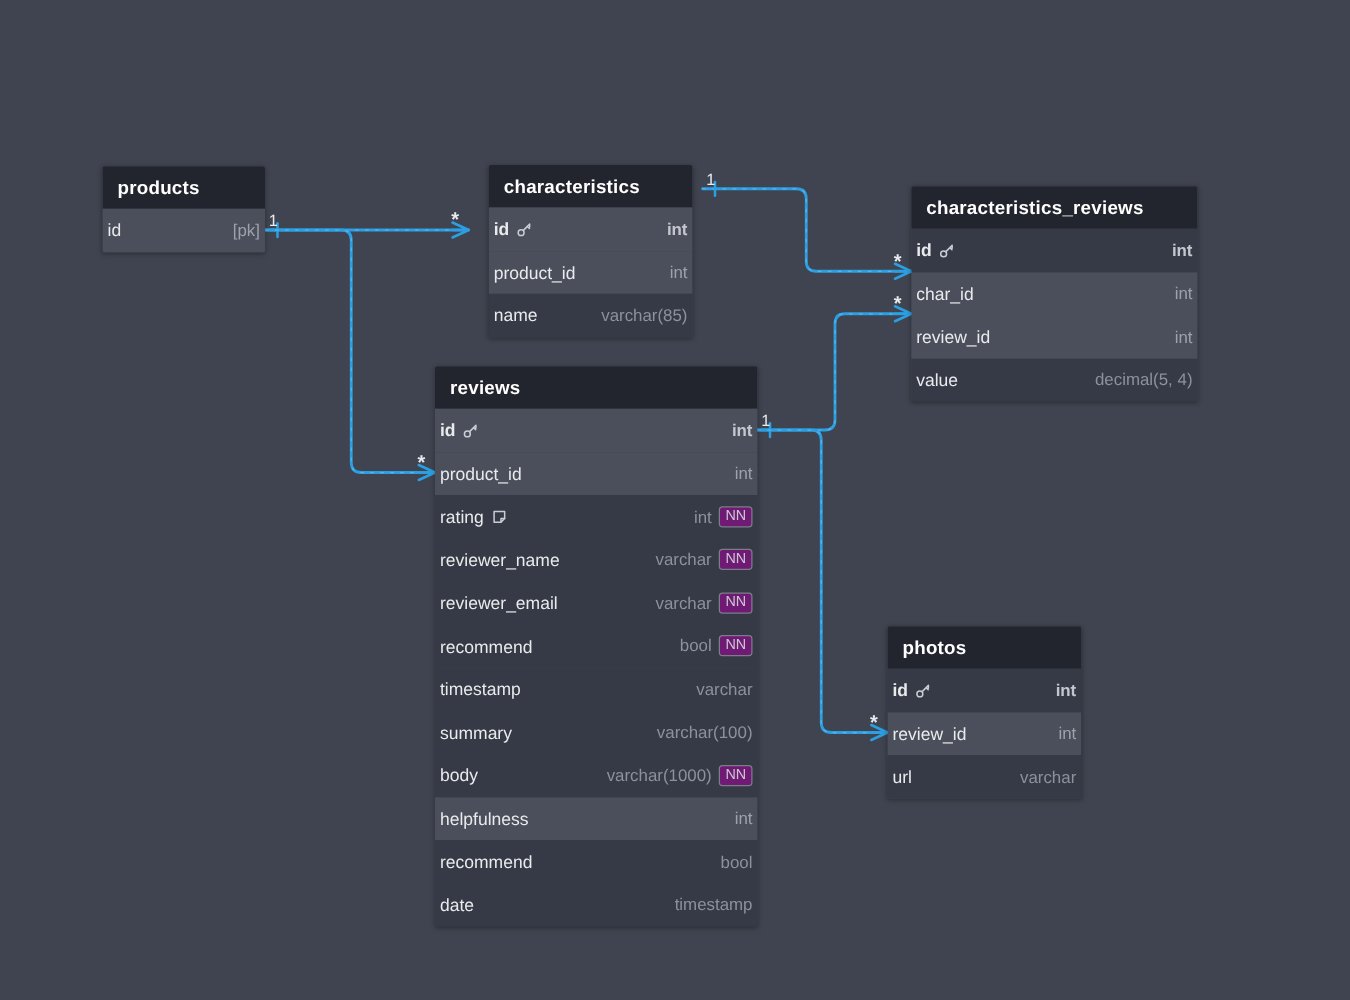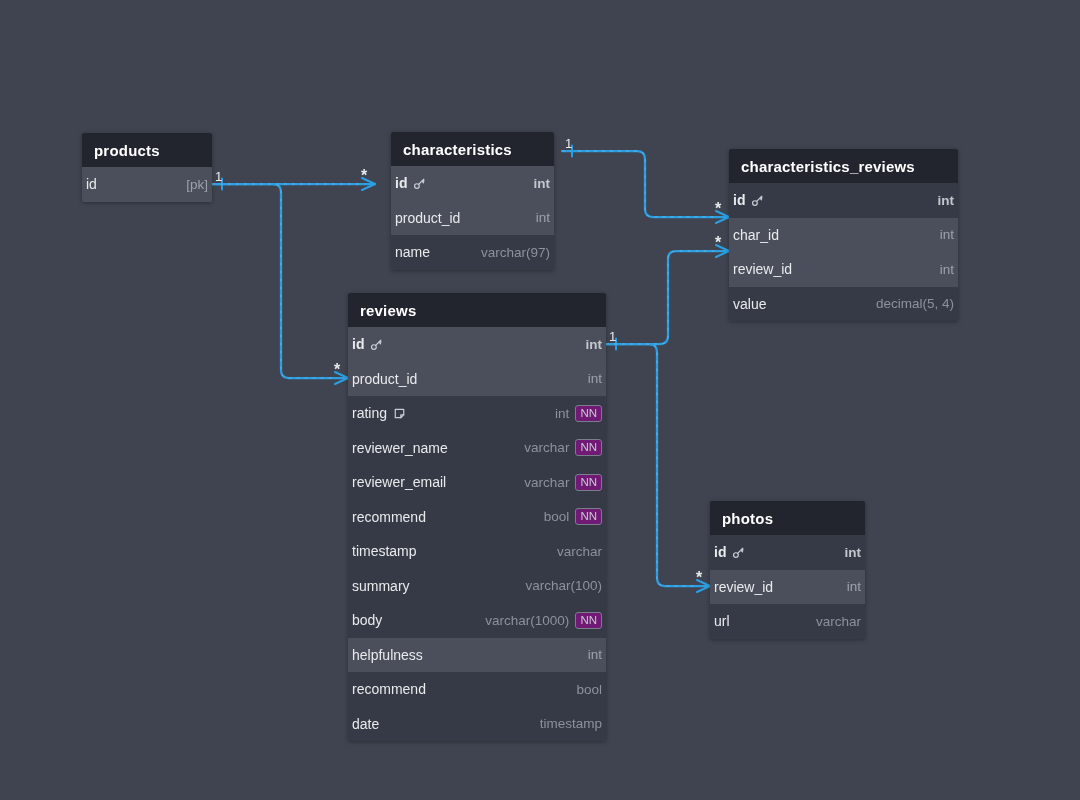--- a/index.html
+++ b/index.html
@@ -106,21 +106,21 @@
           </span>
           <span class="ctype">
             <span>int</span>
           </span>
         </div>
         <div class="row">
           <span class="cname">
             <span>name</span>
           </span>
           <span class="ctype">
-            <span>varchar(97)</span>
+            <span>varchar(85)</span>
           </span>
         </div>
       </div>
       <div class="erd-table" style="left: 729px; top: 149px; width: 229px;">
         <div class="thead">
           <span>characteristics_reviews</span>
         </div>
         <div class="row pk">
           <span class="cname">
             <span>id</span>

